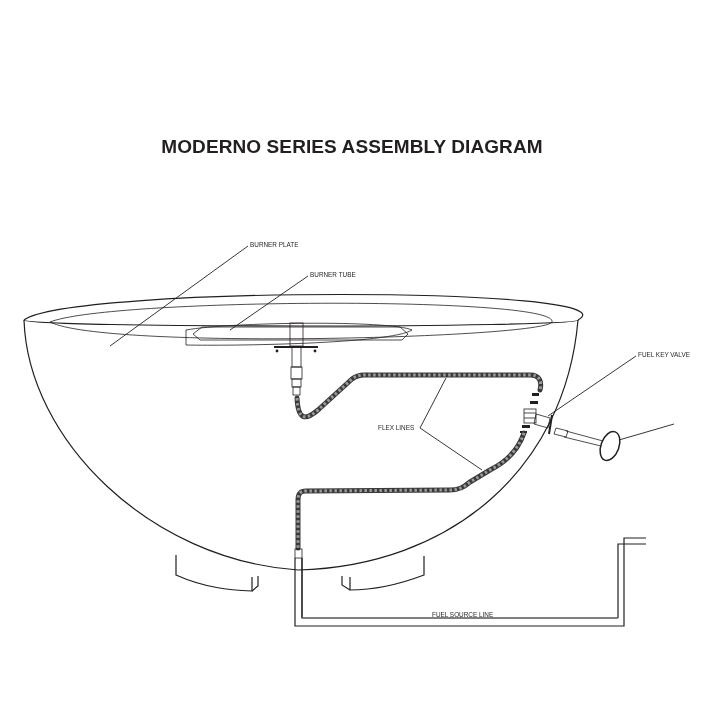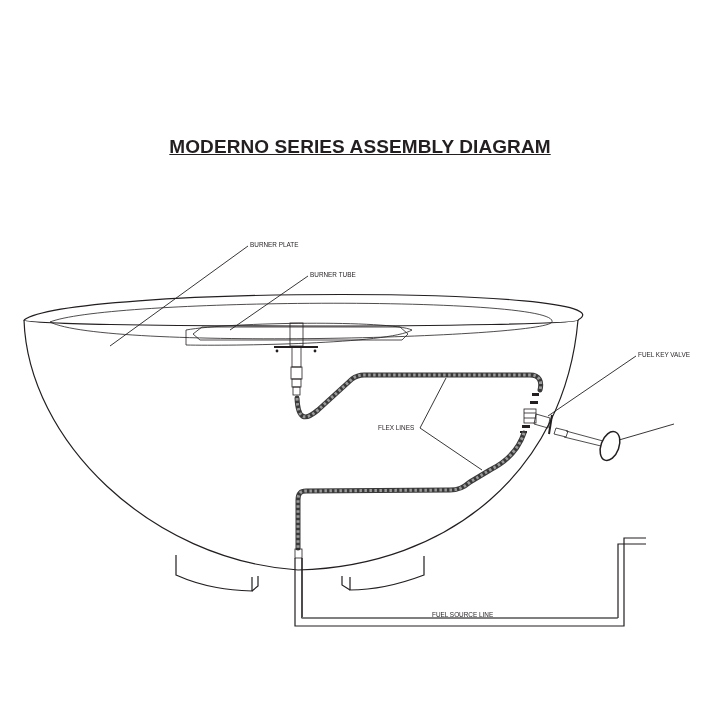--- a/index.html
+++ b/index.html
@@ -15,21 +15,21 @@
     .stroke { fill: none; stroke: #231f20; stroke-width: 1.2; }
     .thin { fill: none; stroke: #231f20; stroke-width: 0.8; }
     .lead { fill: none; stroke: #231f20; stroke-width: 0.9; }
     .flex { fill: none; stroke: #3a3a3a; stroke-width: 5; stroke-linecap: round; stroke-linejoin: round; }
     .flex-dash { fill: none; stroke: #9a9a9a; stroke-width: 3; stroke-dasharray: 2.5 2.5; stroke-linejoin: round; }
     .pipe-gray { fill: none; stroke: #7a7a7a; stroke-width: 1.6; }
   </style>
 </head>
 <body>
 
-<div class="title" style="left:24px;width:672px;text-decoration:underline;">MODERNO SERIES ASSEMBLY DIAGRAM</div>
+<div class="title" style="left:16px;width:672px;">MODERNO SERIES ASSEMBLY DIAGRAM</div>
 
 <svg class="canvas" viewBox="0 0 712 712" width="712" height="712">
 
   <g>
 
     <path class="stroke" d="M24,320 C70,286 640,286 578,320"></path>
 
     <path class="stroke" d="M24,320 C24,328 578,328 578,320"></path>
 
     <path class="thin" d="M50,322 C110,298 560,296 552,322 C545,338 105,350 50,322 Z"></path>

